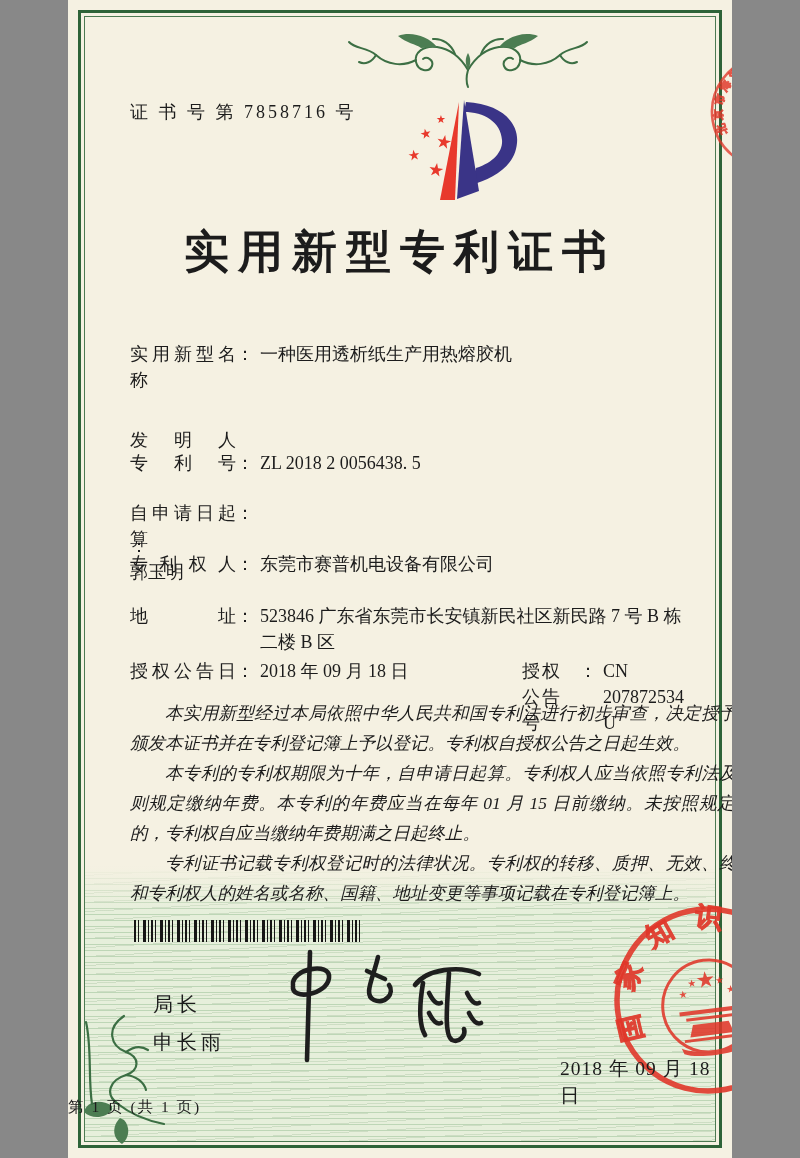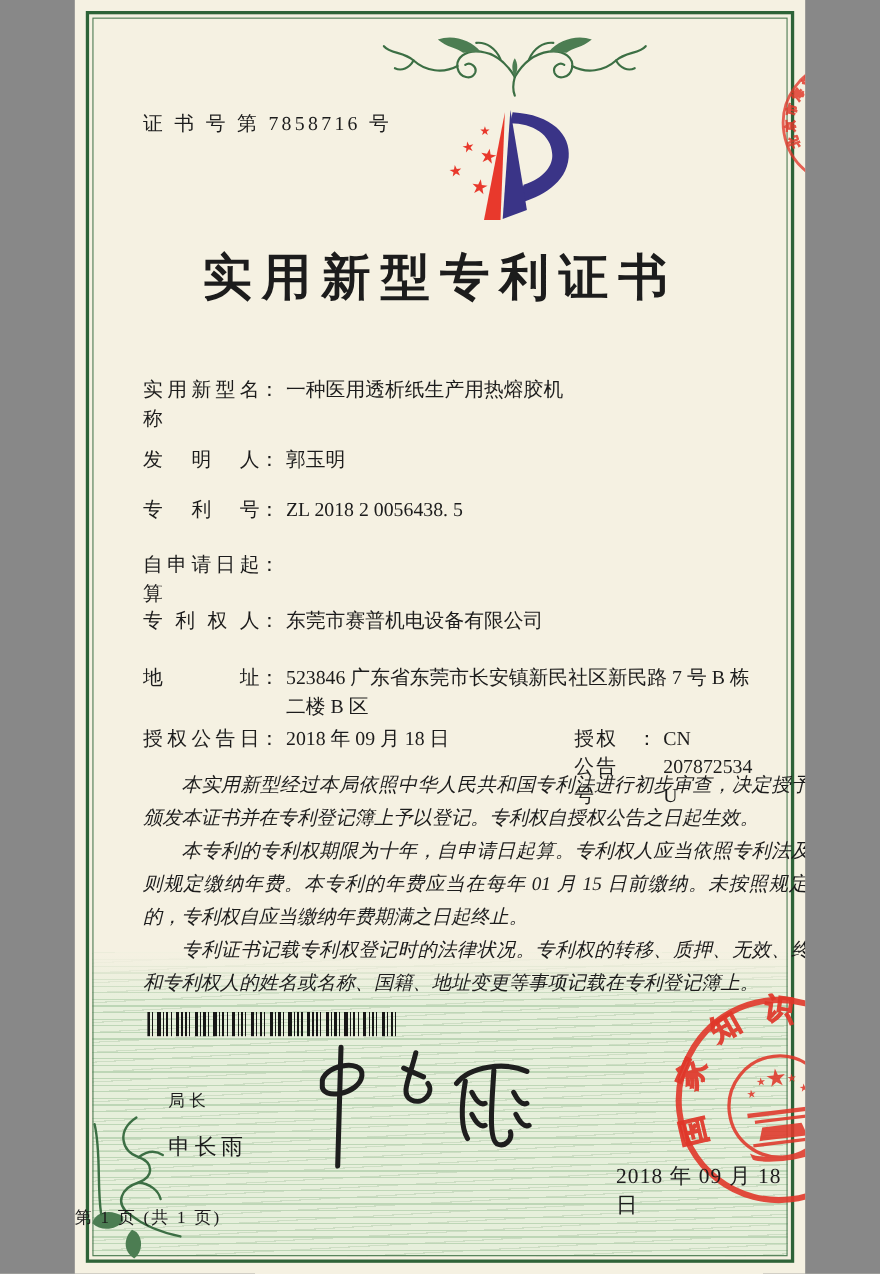--- a/index.html
+++ b/index.html
@@ -27,32 +27,32 @@
 
   .cert-no{position:absolute;left:62px;top:100px;font-size:18px;letter-spacing:3px;}
   .logo{position:absolute;left:328px;top:96px;}
   .star{fill:var(--logo-red);}
   .title{position:absolute;left:0;right:0;top:222px;text-align:center;font-size:45px;font-weight:700;letter-spacing:9px;}
 
   .field-row{position:absolute;left:62px;right:48px;display:flex;font-size:18px;line-height:26px;}
   .f-label{display:inline-block;width:106px;text-align:justify;text-align-last:justify;flex:0 0 106px;}
   .f-colon{flex:0 0 auto;margin-right:6px;}
   .f-value{flex:1 1 auto;max-width:556px;}
-  .row1{top:341px;} .row2{top:405px;} .row3{top:450px;} .row4{top:500px;}
+  .row1{top:341px;} .row2{top:427px;flex-direction:column;} .row3{top:450px;} .row4{top:500px;}
   .row5{top:551px;} .row6{top:603px;} .row7{top:658px;justify-content:flex-end;}
   .pair2{position:absolute;left:392px;top:0;display:flex;}
   .pair2 .f-label2{letter-spacing:2px;}
 
   .paragraphs{position:absolute;left:62px;width:678px;top:698px;font-size:17.5px;line-height:30px;text-align:justify;font-style:italic;}
   .paragraphs p{text-indent:2em;margin:0;}
 
   .barcode{position:absolute;left:66px;top:920px;width:226px;height:22px;
     background:repeating-linear-gradient(90deg,#161616 0 2px,rgba(0,0,0,0) 2px 4px,#161616 4px 5px,rgba(0,0,0,0) 5px 9px,#161616 9px 12px,rgba(0,0,0,0) 12px 14px,#161616 14px 15px,rgba(0,0,0,0) 15px 17px);}
 
-  .sig-title{position:absolute;left:85px;top:991px;font-size:15px;letter-spacing:4px;}
+  .sig-title{position:absolute;left:85px;top:991px;font-size:20px;letter-spacing:4px;}
   .sig-name{position:absolute;left:85px;top:1029px;font-size:20px;letter-spacing:4px;}
   .sig-hand{position:absolute;left:195px;top:945px;}
 
   .main-seal{position:absolute;left:543px;top:903px;transform:rotate(-7deg);z-index:4;}
   .seal-date{position:absolute;left:492px;top:1055px;font-size:19.5px;letter-spacing:1px;z-index:5;}
 
   .tax-seal{position:absolute;left:640px;top:52px;transform:rotate(-9deg);z-index:4;opacity:.92;}
 
   .footer-page{position:absolute;left:0;right:0;top:1097px;text-align:left;font-size:15.5px;letter-spacing:2px;z-index:3;}
 

